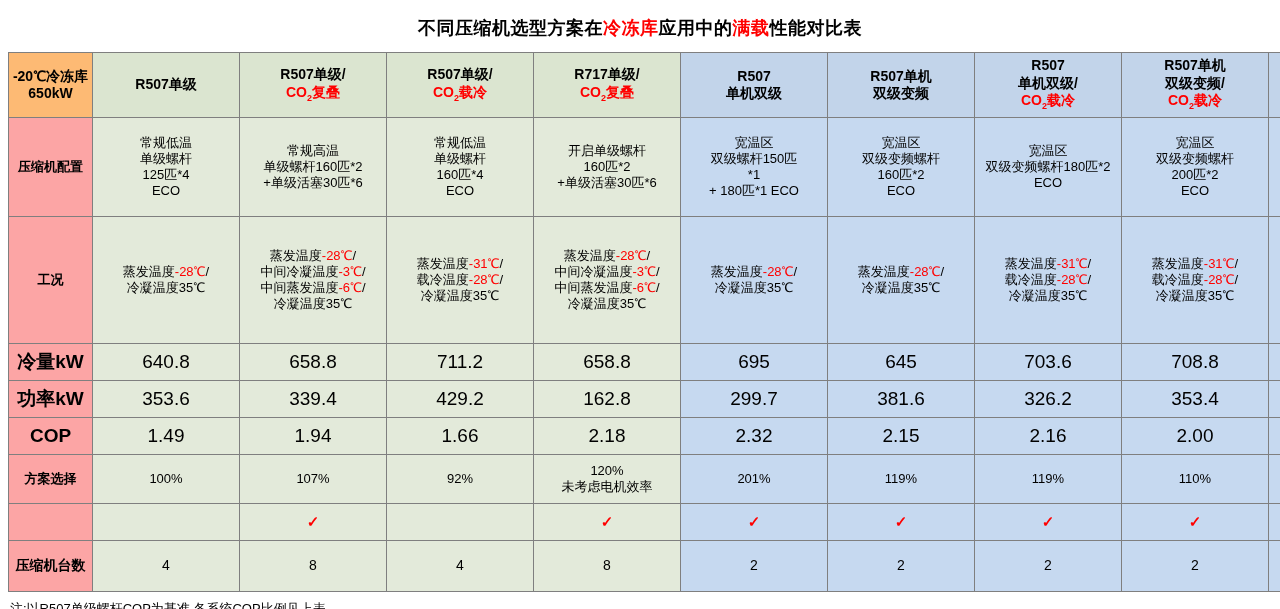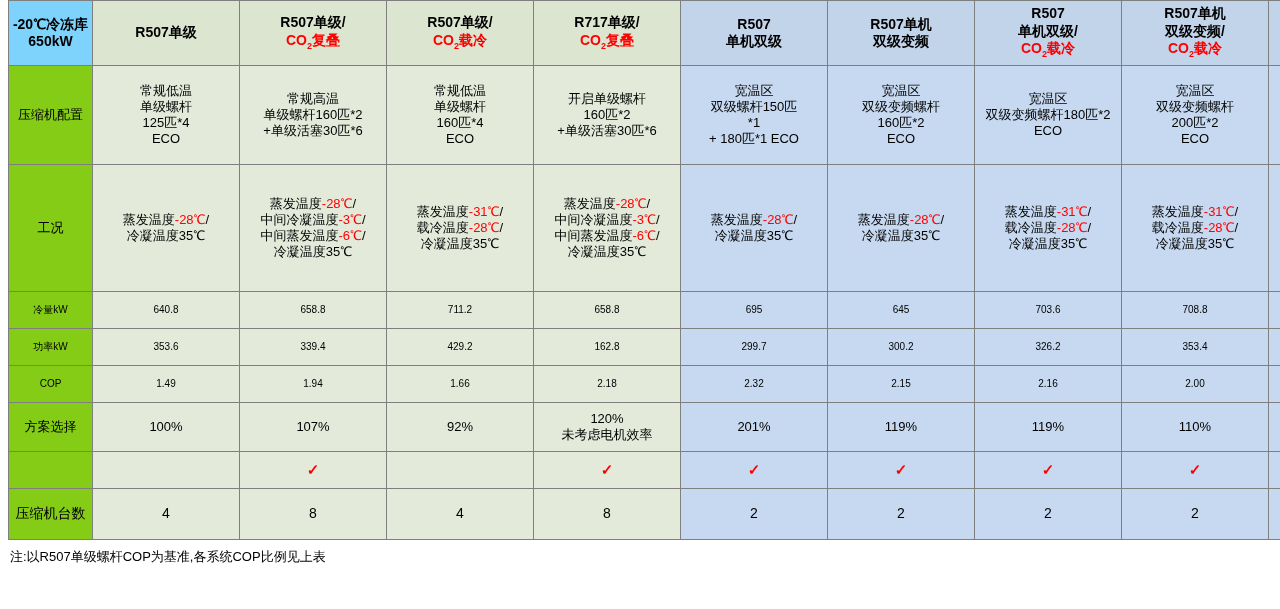--- a/index.html
+++ b/index.html
@@ -50,56 +50,59 @@
   col.cg { width: 147px; }
   col.cb { width: 147px; }
 
   
   tr.head td {
     font-weight: bold;
     font-size: 14px;
     height: 58px;
   }
   td.hdr-corner {
-    background: #7dd3fc;
+    background: #fdba74;
     font-size: 13px;
   }
   td.hdr-green { background: #dbe5d0; }
   td.hdr-blue  { background: #c2d4ea; }
 
   
   td.rowlabel {
-    background: #84cc16;
-    font-weight: normal;
+    background: #fca5a5;
+    font-weight: bold;
     font-size: 13px;
   }
   td.cell-green { background: #e3eada; }
   td.cell-blue  { background: #c6d9f0; }
 
   .red { color: #ff0000; }
   .check { color: #ff0000; font-size: 15px; font-weight: bold; }
 
   tr.r-config td { height: 92px; font-size: 13px; }
   tr.r-cond td { height: 120px; font-size: 13px; }
-  tr.r-num td { height: 30px; font-size: 10px; }
+  tr.r-num td { height: 30px; font-size: 19px; }
   tr.r-sel td { height: 42px; font-size: 13px; }
   tr.r-check td { height: 30px; }
   tr.r-count td { height: 44px; font-size: 14px; }
 
   .note {
     font-size: 13px;
     padding: 8px 10px 0 10px;
   }
   sub { font-size: 9px; }
 </style>
 </head>
 <body>
 
 <div class="page">
 
+  <div class="title">
+    <span>不同压缩机选型方案在</span><span class="hl">冷冻库</span><span>应用中的</span><span class="hl">满载</span><span>性能对比表</span>
+  </div>
 
   <table class="grid">
     <colgroup>
       <col class="c0">
         <col class="cg">
         <col class="cg">
         <col class="cg">
         <col class="cg">
       <col class="cb">
         <col class="cb">
@@ -188,21 +191,21 @@
         <td class="cell-blue">751.4</td>
       </tr>
 
       <tr class="r-num">
         <td class="rowlabel">功率kW</td>
         <td class="cell-green">353.6</td>
         <td class="cell-green">339.4</td>
         <td class="cell-green">429.2</td>
         <td class="cell-green">162.8</td>
         <td class="cell-blue">299.7</td>
-        <td class="cell-blue">300.2</td>
+        <td class="cell-blue">381.6</td>
         <td class="cell-blue">326.2</td>
         <td class="cell-blue">353.4</td>
         <td class="cell-blue">337.2</td>
       </tr>
 
       <tr class="r-num">
         <td class="rowlabel">COP</td>
         <td class="cell-green">1.49</td>
         <td class="cell-green">1.94</td>
         <td class="cell-green">1.66</td>

